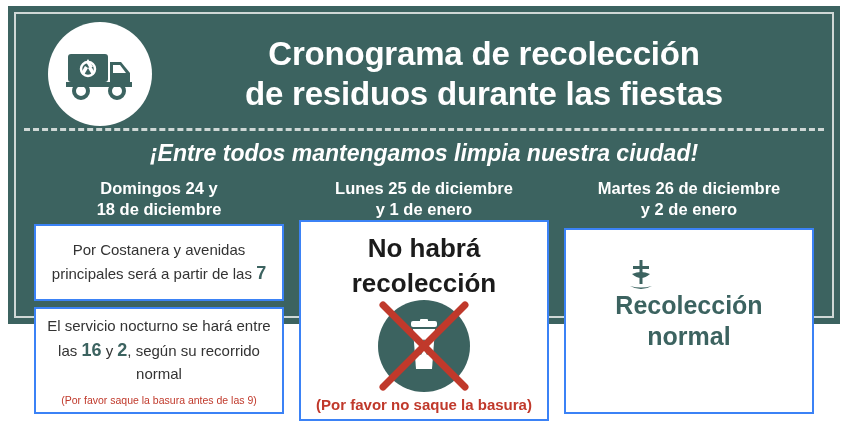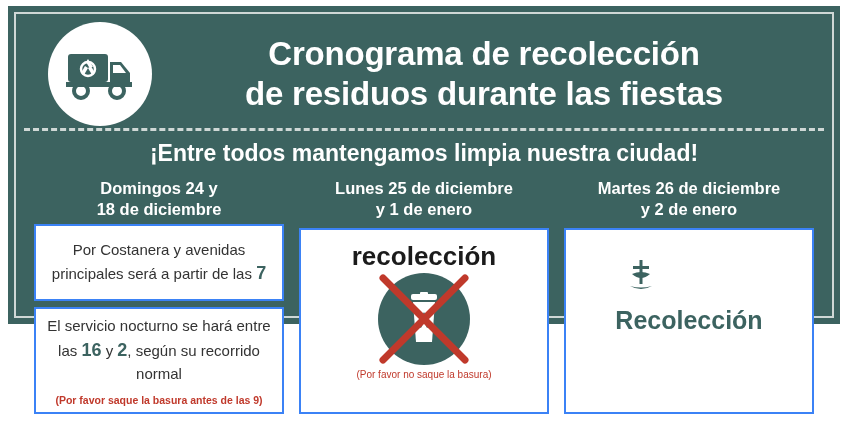--- a/index.html
+++ b/index.html
@@ -93,20 +93,21 @@
     left: 16px;
     right: 16px;
     top: 130px;
     height: 34px;
     display: flex;
     align-items: center;
     justify-content: center;
     color: #ffffff;
     font-size: 23px;
     font-weight: bold;
+    font-style: italic;
   }
 
   
   .columns {
     position: absolute;
     left: 26px;
     right: 26px;
     top: 168px;
     height: 240px;
     display: flex;
@@ -154,21 +155,21 @@
     line-height: 1.45;
   }
   .hl {
     color: #3c6360;
     font-weight: bold;
     font-size: 18px;
   }
   .note {
     color: #c0392b;
     font-size: 10.5px;
-    font-weight: bold;
+    font-weight: normal;
     margin-top: 8px;
   }
 
   
   .c2-card {
     flex: 1;
     flex-direction: column;
     padding: 6px 8px 4px 8px;
     justify-content: flex-start;
   }
@@ -199,22 +200,22 @@
   }
   .cross {
     position: absolute;
     left: -3px;
     top: -3px;
     width: 98px;
     height: 98px;
   }
   .c2-note {
     color: #c0392b;
-    font-size: 10px;
-    font-weight: normal;
+    font-size: 15px;
+    font-weight: bold;
     margin-top: 4px;
     margin-bottom: 2px;
   }
 
   
   .c3-card {
     flex: 1;
     padding: 8px;
     color: #3c6360;
     font-size: 25px;
@@ -302,20 +303,21 @@
           <div class="note">(Por favor saque la basura antes de las 9)</div>
         </div>
       </div>
 
       <div class="col">
         <div class="col-head">
           <div>Lunes 25 de diciembre</div>
           <div>y 1 de enero</div>
         </div>
         <div class="card c2-card">
+          <div class="no-text">No habrá</div>
           <div class="no-text">recolección</div>
           <div class="crossed">
             <div class="circle-icon">
               <svg width="46" height="54" viewBox="0 0 46 54" aria-hidden="true">
                 <rect x="10" y="2" width="26" height="6" rx="2" fill="#ffffff"></rect>
                 <rect x="19" y="0" width="8" height="3" rx="1" fill="#ffffff"></rect>
                 <path d="M12 10 h22 l-3 40 h-16 z" fill="#ffffff"></path>
                 <g fill="#3c6360">
                   <path d="M23 20 l4 7 h-8 z"></path>
                   <path d="M17 34 l3 -6 l3 2 l-3 6 z"></path>
@@ -333,20 +335,21 @@
       </div>
 
       <div class="col">
         <div class="col-head">
           <div>Martes 26 de diciembre</div>
           <div>y 2 de enero</div>
         </div>
         <div class="card c3-card">
           <div>
             <div>Recolección</div>
+            <div>normal</div>
           </div>
         </div>
       </div>
 
     </div>
 
     <div class="logo">
       <svg class="logo-shield" viewBox="0 0 46 54" aria-hidden="true">
         <path d="M23 1 C14 5 6 6 3 6 C3 26 7 42 23 52 C39 42 43 26 43 6 C40 6 32 5 23 1 Z" fill="none" stroke="#ffffff" stroke-width="2"></path>
         <path d="M23 5 C15 9 9 10 6 10 C6 26 10 39 23 47 C36 39 40 26 40 10 C37 10 31 9 23 5 Z" fill="#ffffff"></path>

